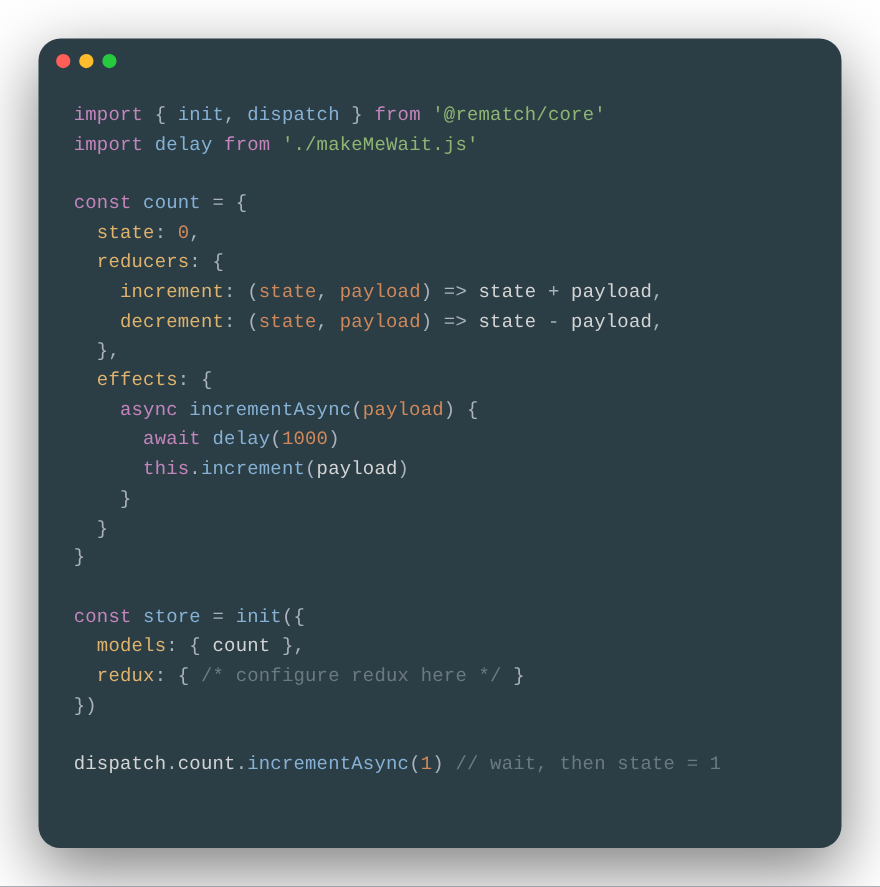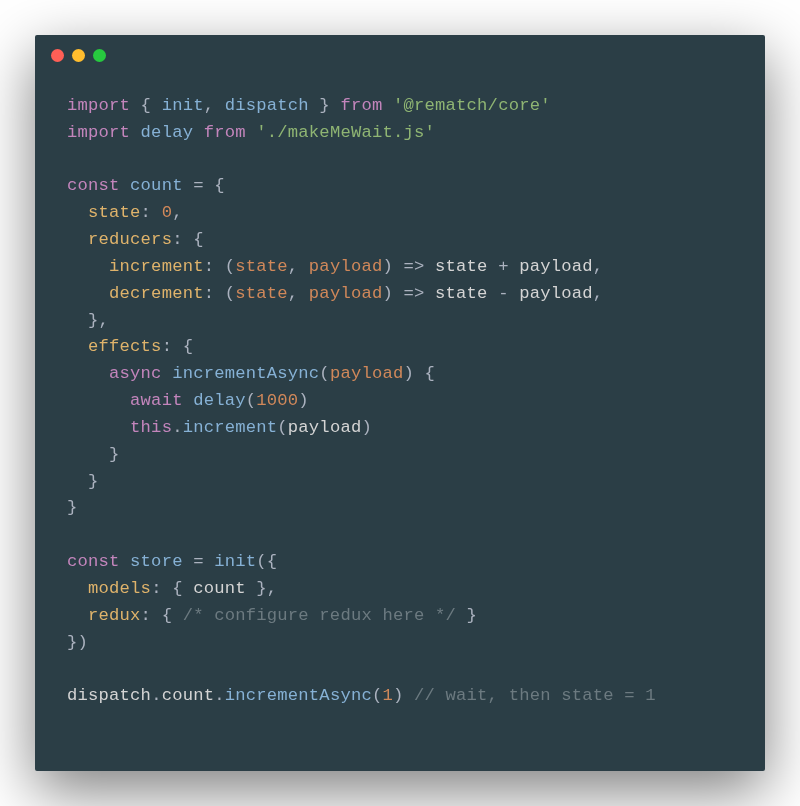--- a/index.html
+++ b/index.html
@@ -9,21 +9,21 @@
       background: #ffffff;
       display: flex;
       align-items: center;
       justify-content: center;
       font-family: 'Menlo', 'Monaco', 'Consolas', 'Courier New', monospace;
     }
     .window {
       width: 730px;
       height: 736px;
       background: #2b3e46;
-      border-radius: 2px;
+      border-radius: 20px;
       box-shadow: 0 20px 60px rgba(0,0,0,0.5);
       overflow: hidden;
     }
     .titlebar {
       height: 40px;
       padding: 14px 16px;
       display: flex;
       gap: 8px;
       align-items: center;
     }

